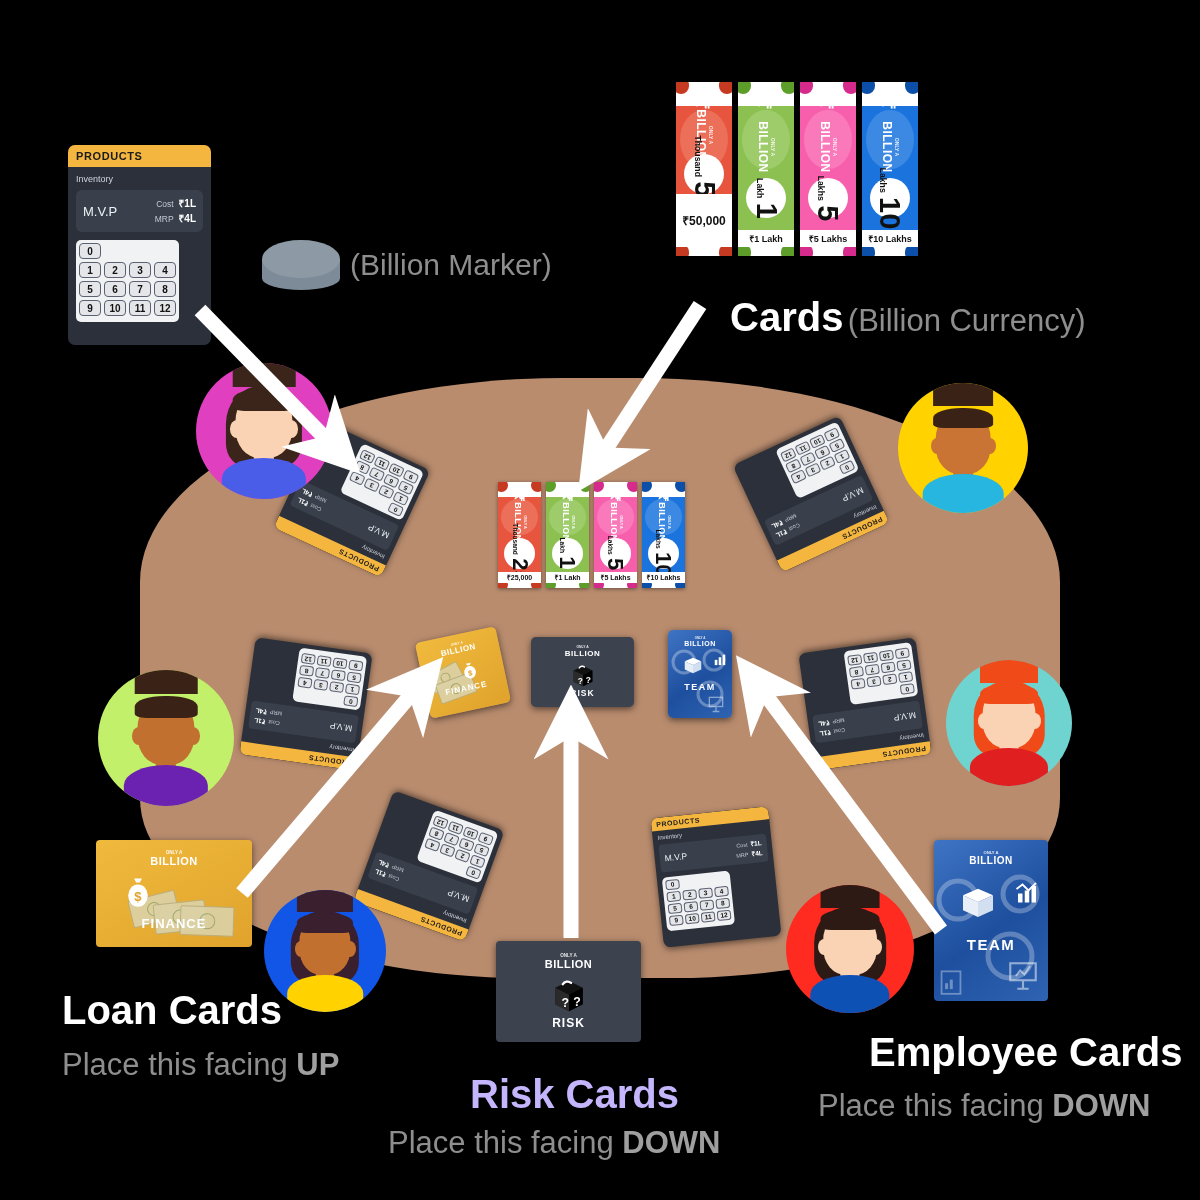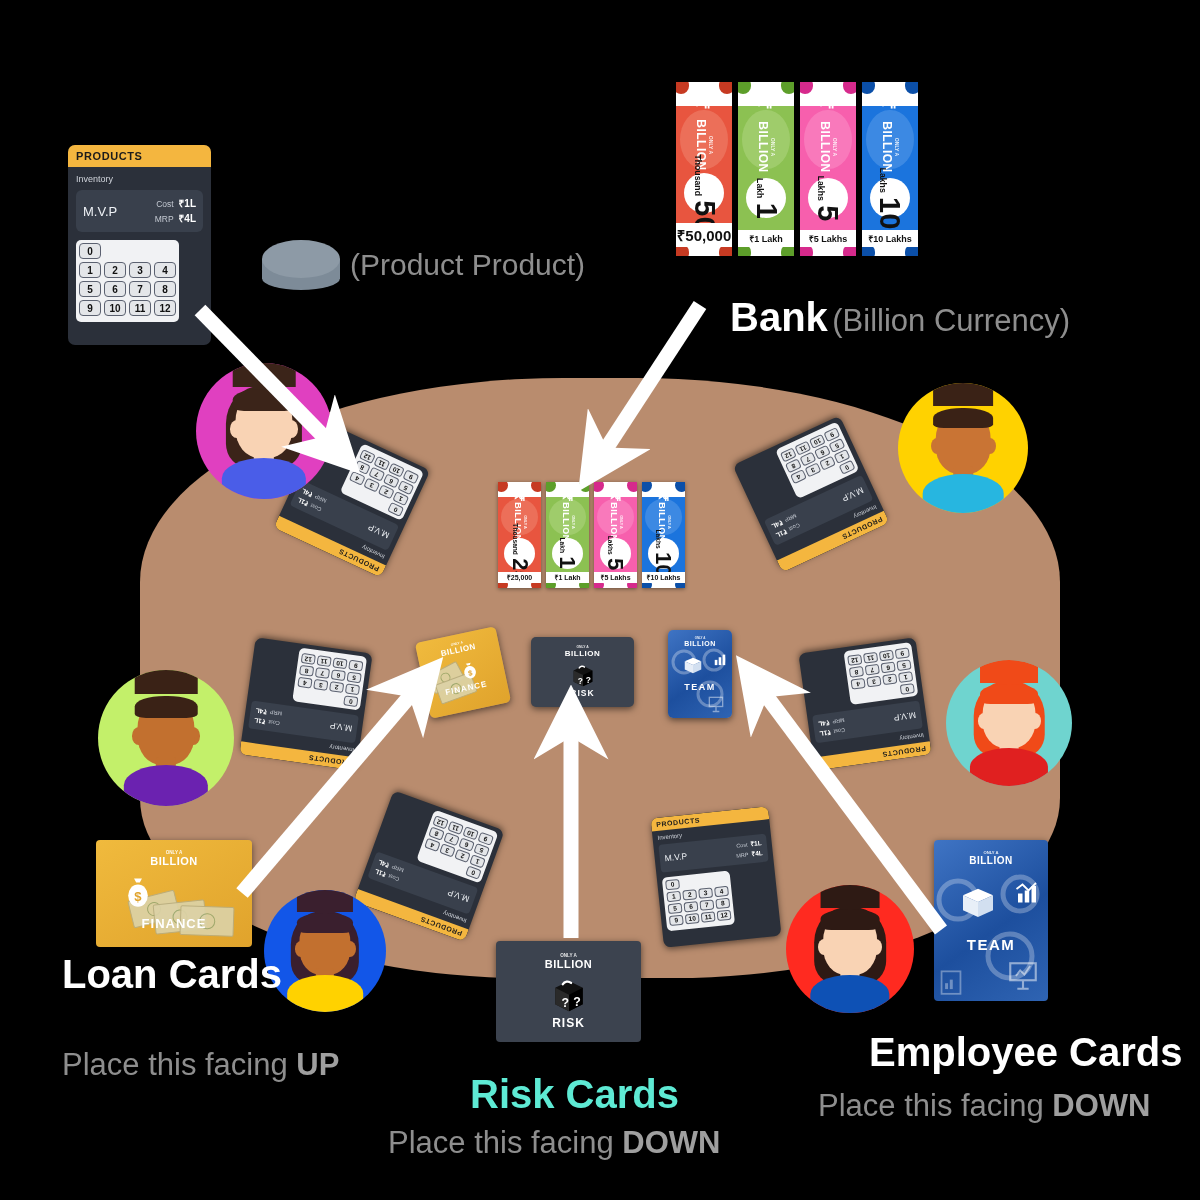--- a/index.html
+++ b/index.html
@@ -19,25 +19,25 @@
   }
 
   .t-each  { position:absolute; left:240px; top:133px; font-size:34px; color:#8e8e8e; }
   .t-prod  { position:absolute; left:240px; top:188px; font-size:38px; font-weight:bold; color:#fff; }
   .t-marker{ position:absolute; left:350px; top:248px; font-size:30px; color:#8e8e8e; }
 
   .t-bank-wrap { position:absolute; left:730px; top:295px; white-space:nowrap; }
   .t-bank   { font-size:40px; font-weight:bold; color:#fff; }
   .t-bankin { font-size:31px; color:#8e8e8e; }
 
-  .t-loan   { position:absolute; left:62px; top:952px; font-size:40px; font-weight:bold; color:#fff; }
+  .t-loan   { position:absolute; left:62px; top:988px; font-size:40px; font-weight:bold; color:#fff; }
   .t-loan2  { position:absolute; left:62px; top:1047px; font-size:31px; color:#8e8e8e; }
   .t-loan2 b{ color:#9f9f9f; }
 
-  .t-risk   { position:absolute; left:470px; top:1072px; font-size:40px; font-weight:bold; color:#5eead4; }
+  .t-risk   { position:absolute; left:470px; top:1072px; font-size:40px; font-weight:bold; color:#c4b5fd; }
   .t-risk2  { position:absolute; left:388px; top:1125px; font-size:31px; color:#8e8e8e; }
   .t-risk2 b{ color:#9f9f9f; }
 
   .t-emp    { position:absolute; left:869px; top:1030px; font-size:40px; font-weight:bold; color:#fff; }
   .t-emp2   { position:absolute; left:818px; top:1088px; font-size:31px; color:#8e8e8e; }
   .t-emp2 b { color:#9f9f9f; }
 
   
   .table-top {
     position:absolute; left:140px; top:378px; width:920px; height:600px;
@@ -213,21 +213,21 @@
         </div>
       </div>
     </div>
   </div>
 
 
   <div class="marker" style="left:262px;top:240px;width:78px;height:62px;">
     <div class="side"></div>
       <div class="top"></div>
   </div>
-  <div class="t-marker">(Product Product)</div>
+  <div class="t-marker">(Billion Marker)</div>
 
   <div class="notestack" id="bank-stack" style="left:676px;top:82px;">
       <div class="note" style="width: 56px; height: 174px;">
         <div class="core" style="background:#e8553f;"></div>
         <div class="band-t" style="background:#fff;"></div>
         <div class="band-b" style="background:#fff;"></div>
         <div class="dot" style="background:#c63a22;left:-6%;top:-3%;"></div>
         <div class="dot" style="background:#c63a22;right:-6%;top:-3%;"></div>
         <div class="dot" style="background:#c63a22;left:-6%;bottom:-3%;"></div>
         <div class="dot" style="background:#c63a22;right:-6%;bottom:-3%;"></div>
@@ -235,21 +235,21 @@
         <div style="position:absolute;left:8%;right:8%;top:16%;height:34%;background:#ef8570;border-radius:50%;opacity:.55;"></div>
         <div class="inner" style="padding:8px 0 9px;">
           <div class="rupee" style="font-size:17px;margin-top:3px;">₹</div>
           <div class="brand" style="font-size:12px;margin:9px 0;"><small>ONLY A</small>BILLION</div>
           <div class="circ" style="width:40px;height:40px;">
             <div class="val" style="font-size:29px;">
               <span class="unit">Thousand</span>
               <span>50</span>
             </div>
           </div>
-          <div class="denom" style="font-size:15px;padding:2px 0;">₹50,000</div>
+          <div class="denom" style="font-size:12px;padding:18px 0;">₹50,000</div>
         </div>
       </div>
       <div class="note" style="width: 56px; height: 174px;">
         <div class="core" style="background:#8cc152;"></div>
         <div class="band-t" style="background:#fff;"></div>
         <div class="band-b" style="background:#fff;"></div>
         <div class="dot" style="background:#5d9e2a;left:-6%;top:-3%;"></div>
         <div class="dot" style="background:#5d9e2a;right:-6%;top:-3%;"></div>
         <div class="dot" style="background:#5d9e2a;left:-6%;bottom:-3%;"></div>
         <div class="dot" style="background:#5d9e2a;right:-6%;bottom:-3%;"></div>
@@ -307,21 +307,21 @@
               <span class="unit">Lakhs</span>
               <span>10</span>
             </div>
           </div>
           <div class="denom" style="font-size:9px;padding:2px 0;">₹10 Lakhs</div>
         </div>
       </div>
     </div>
 
   <div class="t-bank-wrap">
-    <span class="t-bank">Bank</span>
+    <span class="t-bank">Cards</span>
     <span class="t-bankin">(Billion Currency)</span>
   </div>
 
   <div class="notestack" id="table-stack" style="left:498px;top:482px;gap:5px;">
       <div class="note" style="width: 43px; height: 106px;">
         <div class="core" style="background:#e8553f;"></div>
         <div class="band-t" style="background:#fff;"></div>
         <div class="band-b" style="background:#fff;"></div>
         <div class="dot" style="background:#c63a22;left:-6%;top:-3%;"></div>
         <div class="dot" style="background:#c63a22;right:-6%;top:-3%;"></div>

